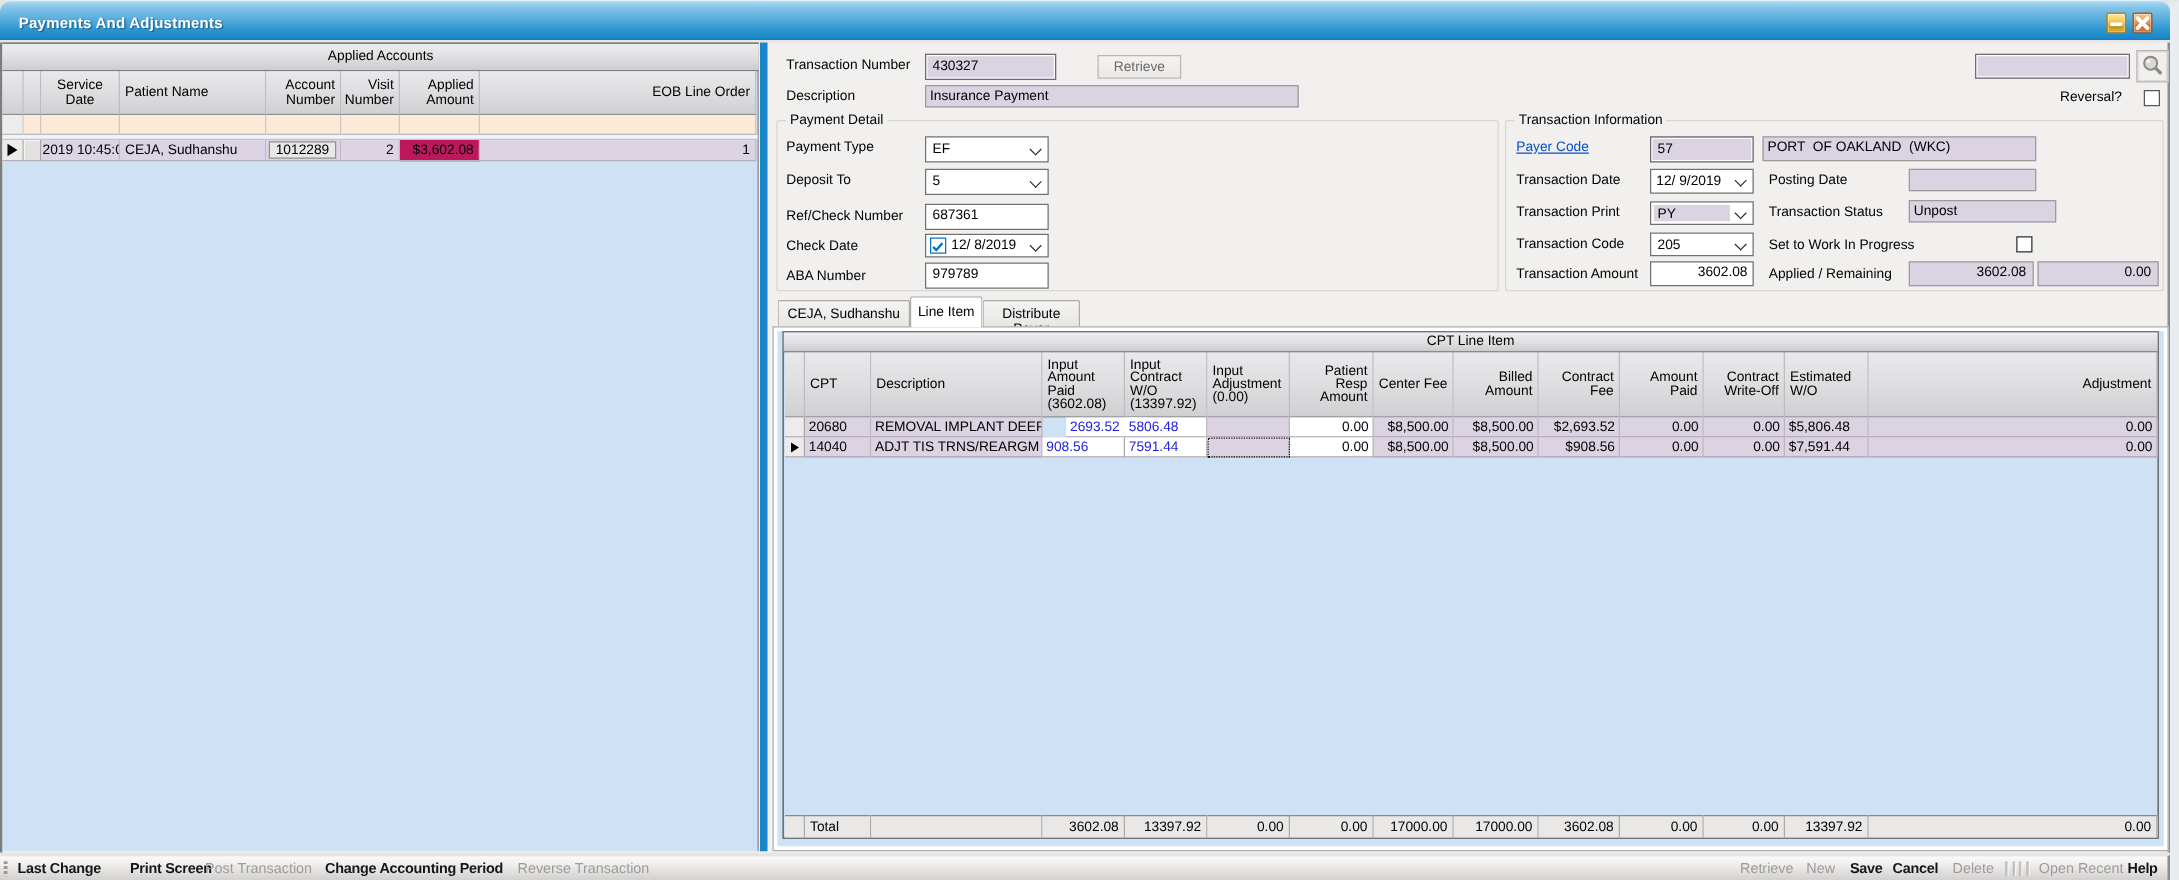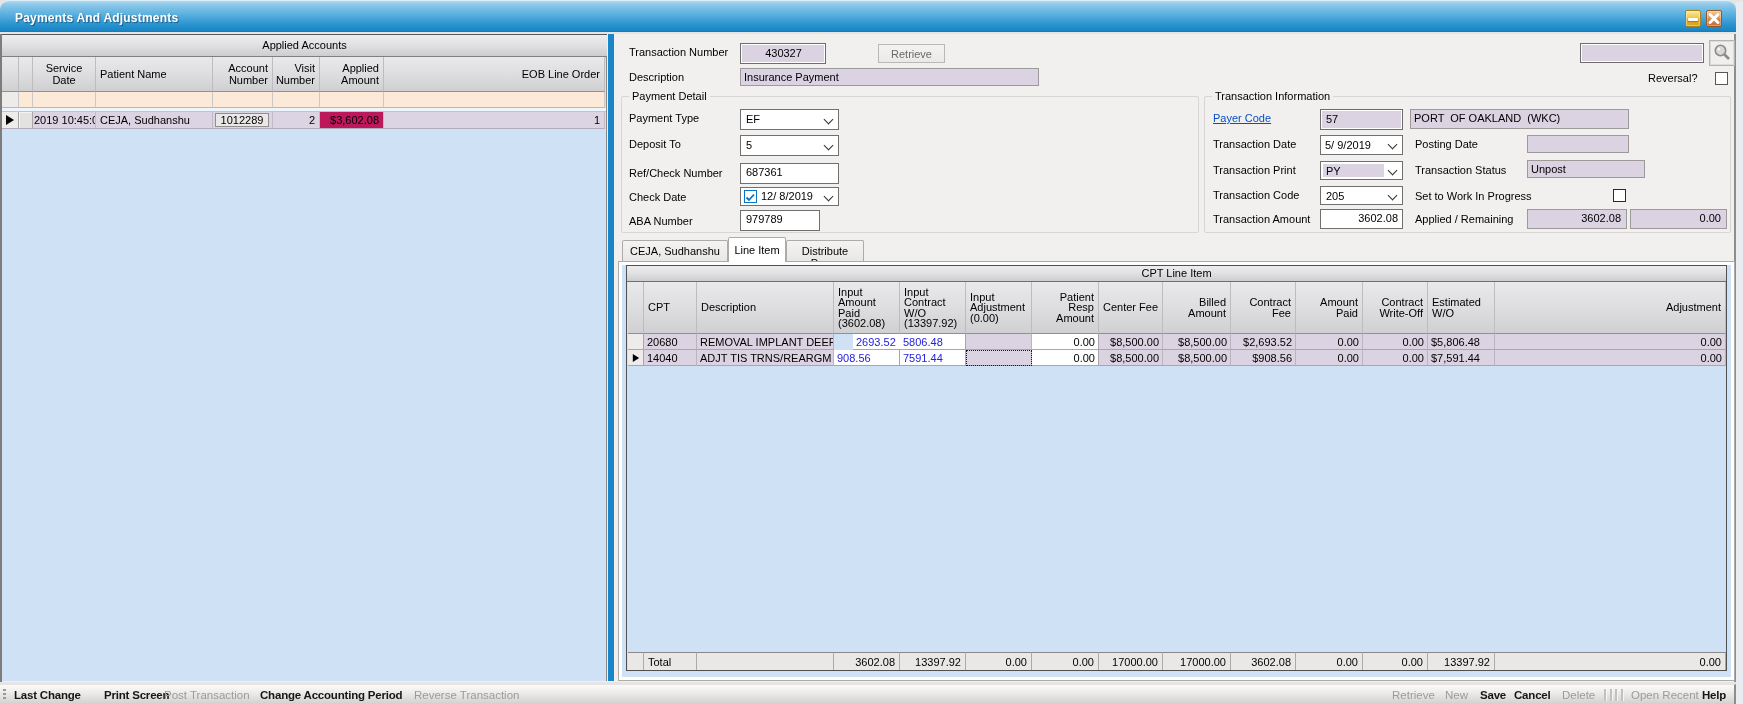--- a/index.html
+++ b/index.html
@@ -158,21 +158,21 @@
       <div class="cell ac" style="left: 213px; top: 112px; width: 60px; height: 17px; background: rgb(221, 212, 227); border-right: 1px solid rgb(194, 187, 198); border-bottom: 1px solid rgb(179, 172, 184); padding: 0px;"><div style="position: absolute; inset: 1px 3px 1px 2px; background: rgb(233, 232, 230); border: 1px solid rgb(144, 143, 142); display: flex; align-items: center; justify-content: center;">1012289</div></div>
       <div class="cell ar" style="left: 273px; top: 112px; width: 47px; height: 17px; background: rgb(221, 212, 227); border-right: 1px solid rgb(194, 187, 198); border-bottom: 1px solid rgb(179, 172, 184);">2</div>
       <div class="cell ar" style="left: 320px; top: 112px; width: 64px; height: 17px; background: #be185d; border-right: 1px solid rgb(194, 187, 198); border-bottom: 1px solid rgb(179, 172, 184);">$3,602.08</div>
       <div class="cell ar" style="left: 384px; top: 112px; width: 221px; height: 17px; background: rgb(221, 212, 227); border-right: 1px solid rgb(194, 187, 198); border-bottom: 1px solid rgb(179, 172, 184);">1</div>
     </div>
 
   <div class="abs" id="splitter"></div>
 
   <div id="form-area">
       <div class="lbl abs" style="left: 629px; top: 46px;">Transaction Number</div>
-      <div class="field lav field-heavy abs" style="left: 740px; top: 43px; width: 86px; height: 21px; text-align: center;">430327</div>
+      <div class="field lav field-heavy abs" style="left: 740px; top: 43px; width: 105px; height: 21px;">430327</div>
       <div class="btn abs" style="left: 878px; top: 44px; width: 67px; height: 19px; padding-top: 3px;">Retrieve</div>
       <div class="field lav field-heavy abs" style="left: 1580px; top: 43px; width: 124px; height: 20px;"></div>
       <div class="btn abs" style="left: 1709px; top: 40px; width: 26px; height: 26px; background: rgb(240, 239, 238); border-color: rgb(181, 180, 179); box-shadow: rgb(220, 219, 218) 0px 0px 0px 1px inset;">
         <svg width="24" height="24" viewBox="0 0 24 24">
           <circle cx="10.5" cy="9.5" r="5.2" fill="#D9D8D7" stroke="#8B8A89" stroke-width="1.6"></circle>
           <circle cx="8.8" cy="8" r="1.6" fill="#F5F4F3"></circle>
           <line x1="14.5" y1="13.5" x2="19" y2="18" stroke="#8B8A89" stroke-width="2.6"></line>
         </svg>
       </div>
       <div class="lbl abs" style="left: 629px; top: 71px;">Description</div>
@@ -187,26 +187,26 @@
       <div class="combo abs" style="left: 740px; top: 109px; width: 99px; height: 21px;"><div class="val ">EF</div><div class="chev" style="top: 6px;"></div></div>
       <div class="lbl abs" style="left: 629px; top: 138px;">Deposit To</div>
       <div class="combo abs" style="left: 740px; top: 135px; width: 99px; height: 21px;"><div class="val ">5</div><div class="chev" style="top: 6px;"></div></div>
       <div class="lbl abs" style="left: 629px; top: 167px;">Ref/Check Number</div>
       <div class="tbox abs" style="left: 740px; top: 163px; width: 99px; height: 21px;">687361</div>
       <div class="lbl abs" style="left: 629px; top: 191px;">Check Date</div>
       <div class="combo abs" style="left: 740px; top: 187px; width: 99px; height: 19px;"><div class="val "></div><div class="chev" style="top: 5px;"></div><div class="cb blue" style="left: 3px; top: 2px;"><svg width="11" height="11" viewBox="0 0 11 11">
             <path d="M1.5 5.5 L4 8 L9 2.5" stroke="#0873C4" stroke-width="1.8" fill="none"></path>
           </svg></div><div class="val" style="left: 20px; top: 2px;">12/ 8/2019</div></div>
       <div class="lbl abs" style="left: 629px; top: 215px;">ABA Number</div>
-      <div class="tbox abs" style="left: 740px; top: 210px; width: 80px; height: 21px;">979789</div>
+      <div class="tbox abs" style="left: 740px; top: 210px; width: 99px; height: 21px;">979789</div>
       <div class="lbl link abs" style="left: 1213px; top: 112px;">Payer Code</div>
       <div class="field lav field-heavy abs" style="left: 1320px; top: 109px; width: 83px; height: 21px;">57</div>
       <div class="field lav field-flat abs" style="left: 1410px; top: 109px; width: 219px; height: 20px;">PORT  OF OAKLAND  (WKC)</div>
       <div class="lbl abs" style="left: 1213px; top: 138px;">Transaction Date</div>
-      <div class="combo abs" style="left: 1320px; top: 135px; width: 83px; height: 20px;"><div class="val "></div><div class="chev" style="top: 5px;"></div><div class="val" style="left: 4px; top: 3px;">5/ 9/2019</div></div>
+      <div class="combo abs" style="left: 1320px; top: 135px; width: 83px; height: 20px;"><div class="val "></div><div class="chev" style="top: 5px;"></div><div class="val" style="left: 4px; top: 3px;">12/ 9/2019</div></div>
       <div class="lbl abs" style="left: 1415px; top: 138px;">Posting Date</div>
       <div class="field lav field-flat abs" style="left: 1527px; top: 135px; width: 102px; height: 18px;"></div>
       <div class="lbl abs" style="left: 1213px; top: 164px;">Transaction Print</div>
       <div class="combo abs" style="left: 1320px; top: 161px; width: 83px; height: 19px;"><div class="val sel">PY</div><div class="chev" style="top: 5px;"></div></div>
       <div class="lbl abs" style="left: 1415px; top: 164px;">Transaction Status</div>
       <div class="field lav field-flat abs" style="left: 1527px; top: 160px; width: 118px; height: 18px;">Unpost</div>
       <div class="lbl abs" style="left: 1213px; top: 189px;">Transaction Code</div>
       <div class="combo abs" style="left: 1320px; top: 186px; width: 83px; height: 19px;"><div class="val ">205</div><div class="chev" style="top: 5px;"></div></div>
       <div class="lbl abs" style="left: 1415px; top: 190px;">Set to Work In Progress</div>
       <div class="cb abs" style="left: 1613px; top: 189px; border-color: rgb(43, 42, 41);"></div>

